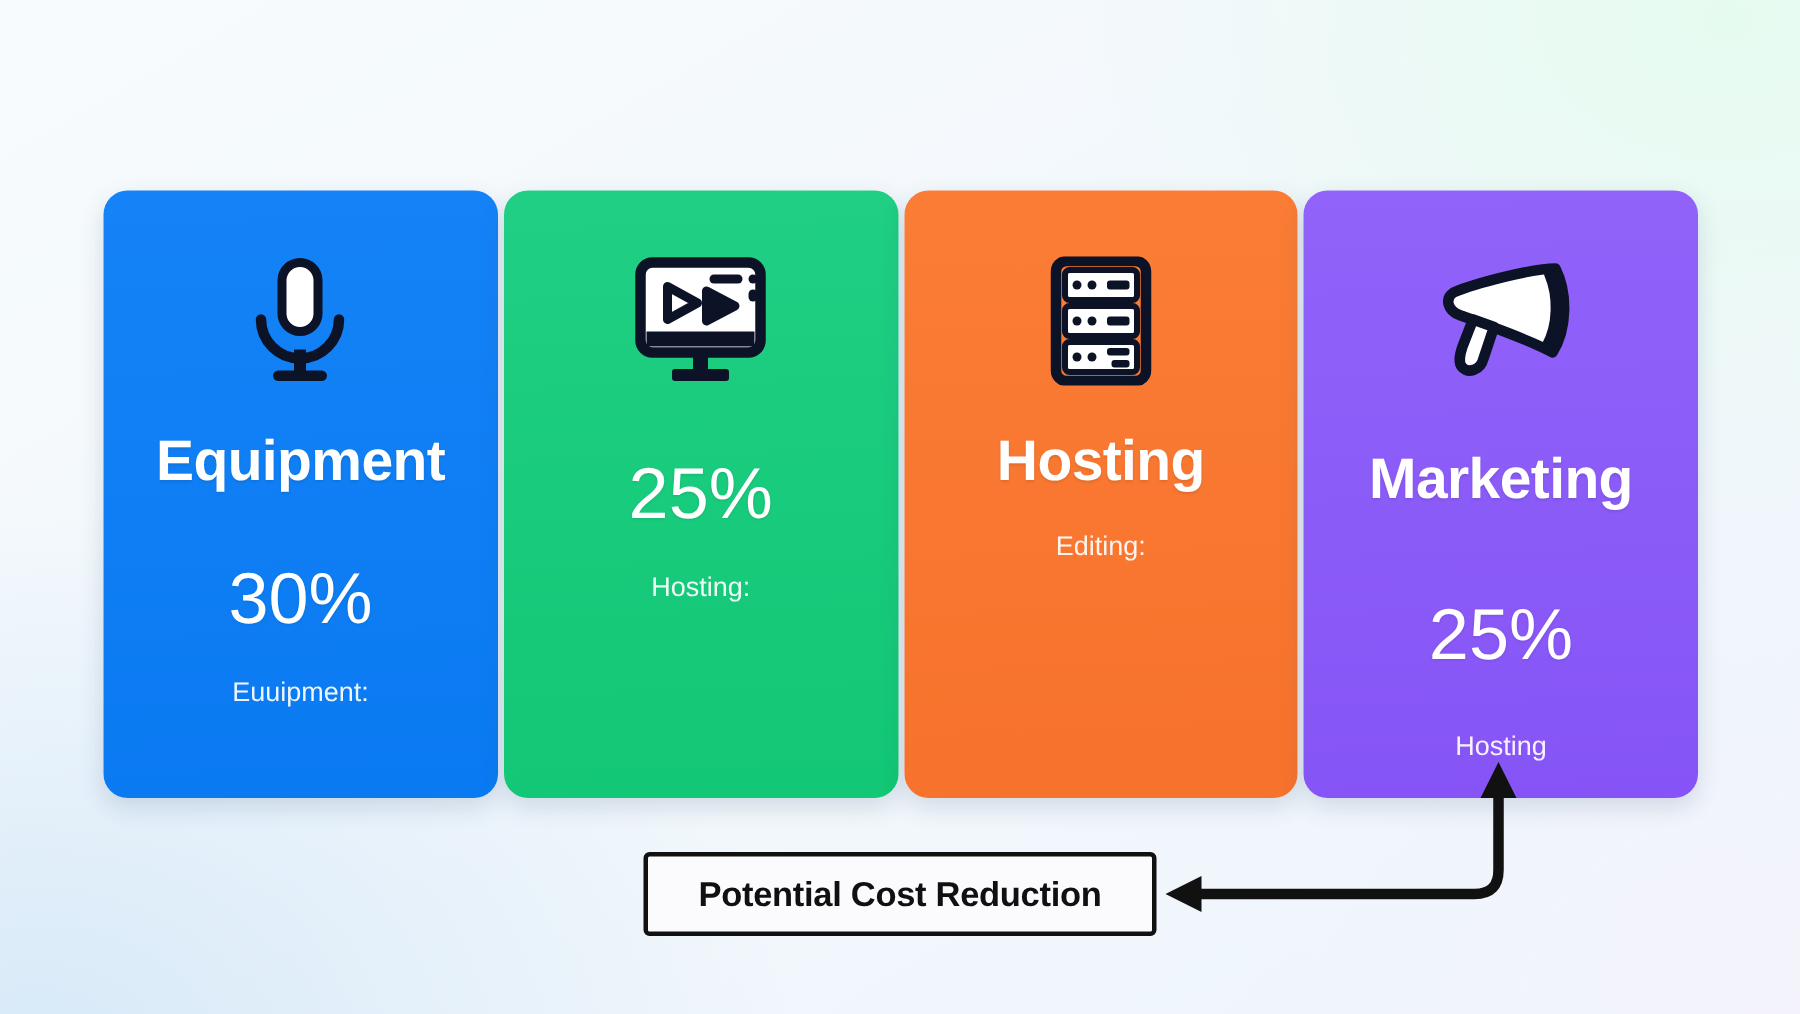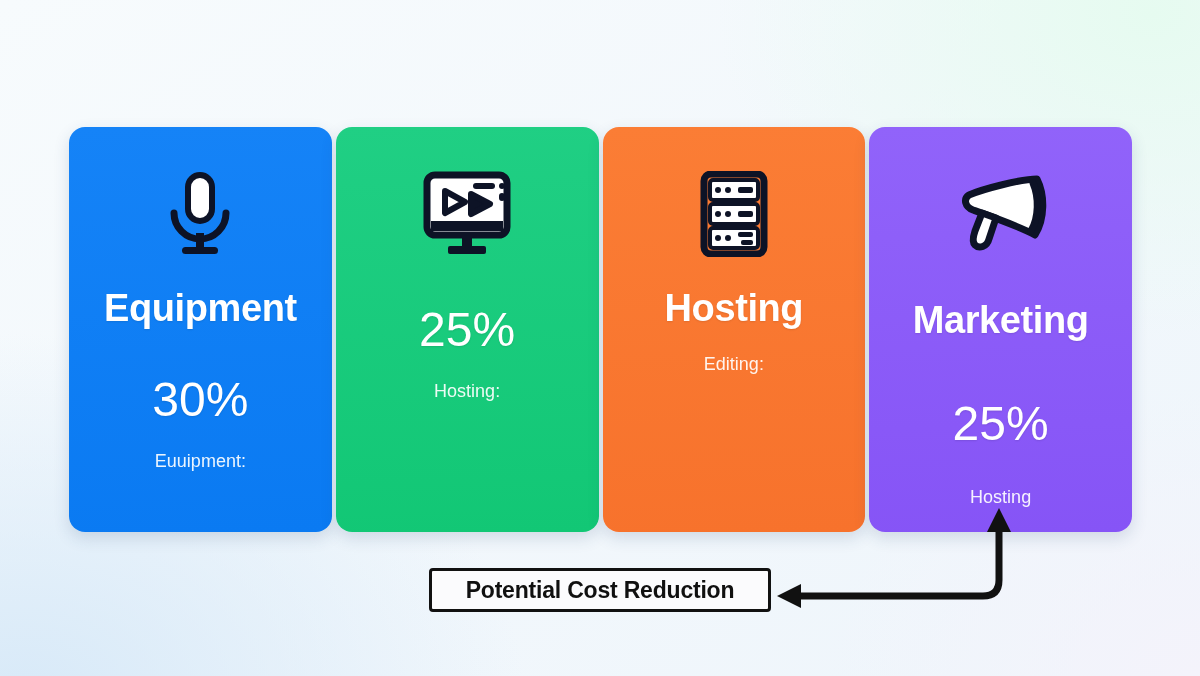--- a/index.html
+++ b/index.html
@@ -80,21 +80,21 @@
     color: rgba(255,255,255,0.92);
     line-height: 1;
   }
 
   
   #callout {
     position: absolute;
     left: 429px;
     top: 568px;
     width: 342px;
-    height: 44px;
+    height: 56px;
     box-sizing: border-box;
     background: #fbfbfd;
     border: 3px solid #111111;
     border-radius: 4px;
     display: flex;
     align-items: center;
     justify-content: center;
     z-index: 3;
   }
   #callout-label {

